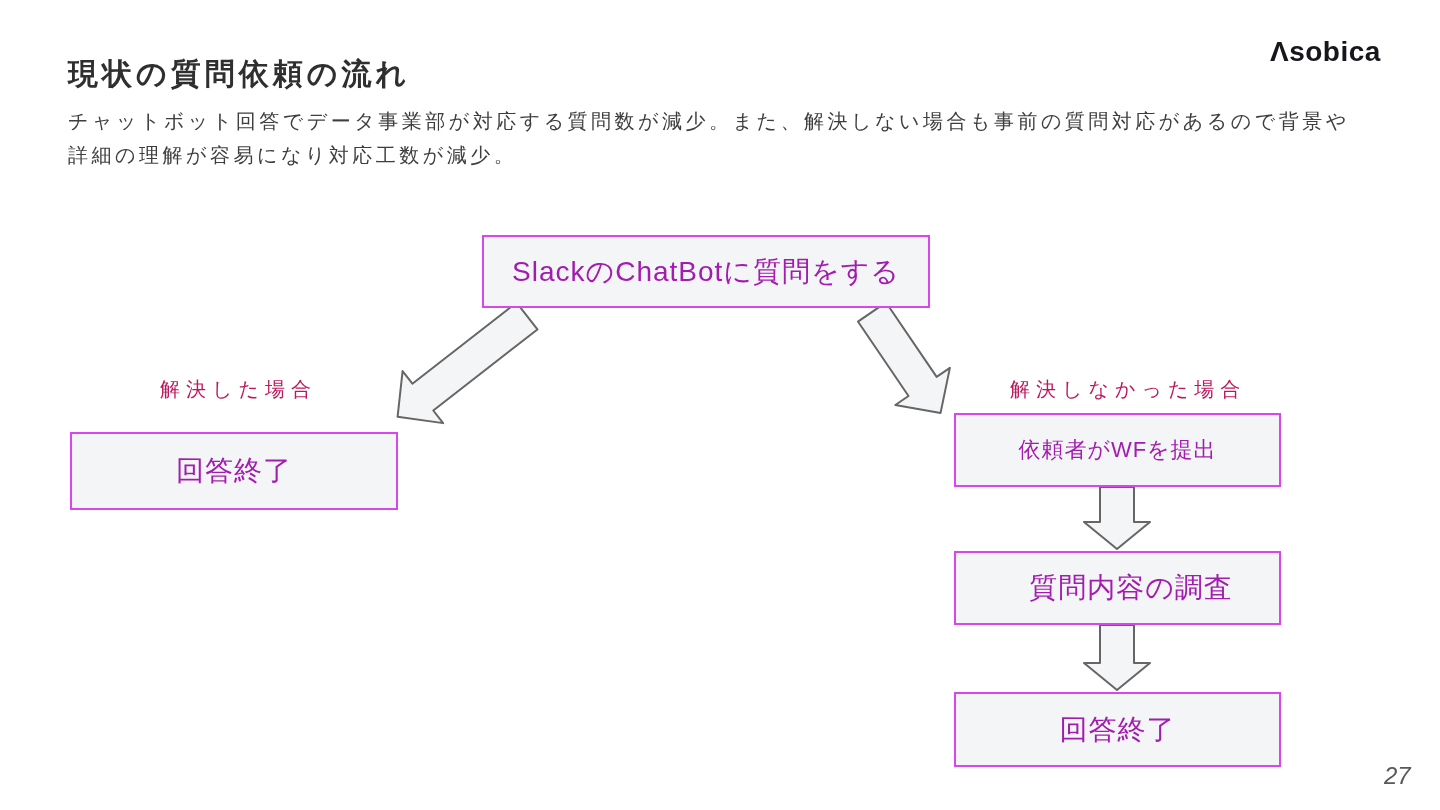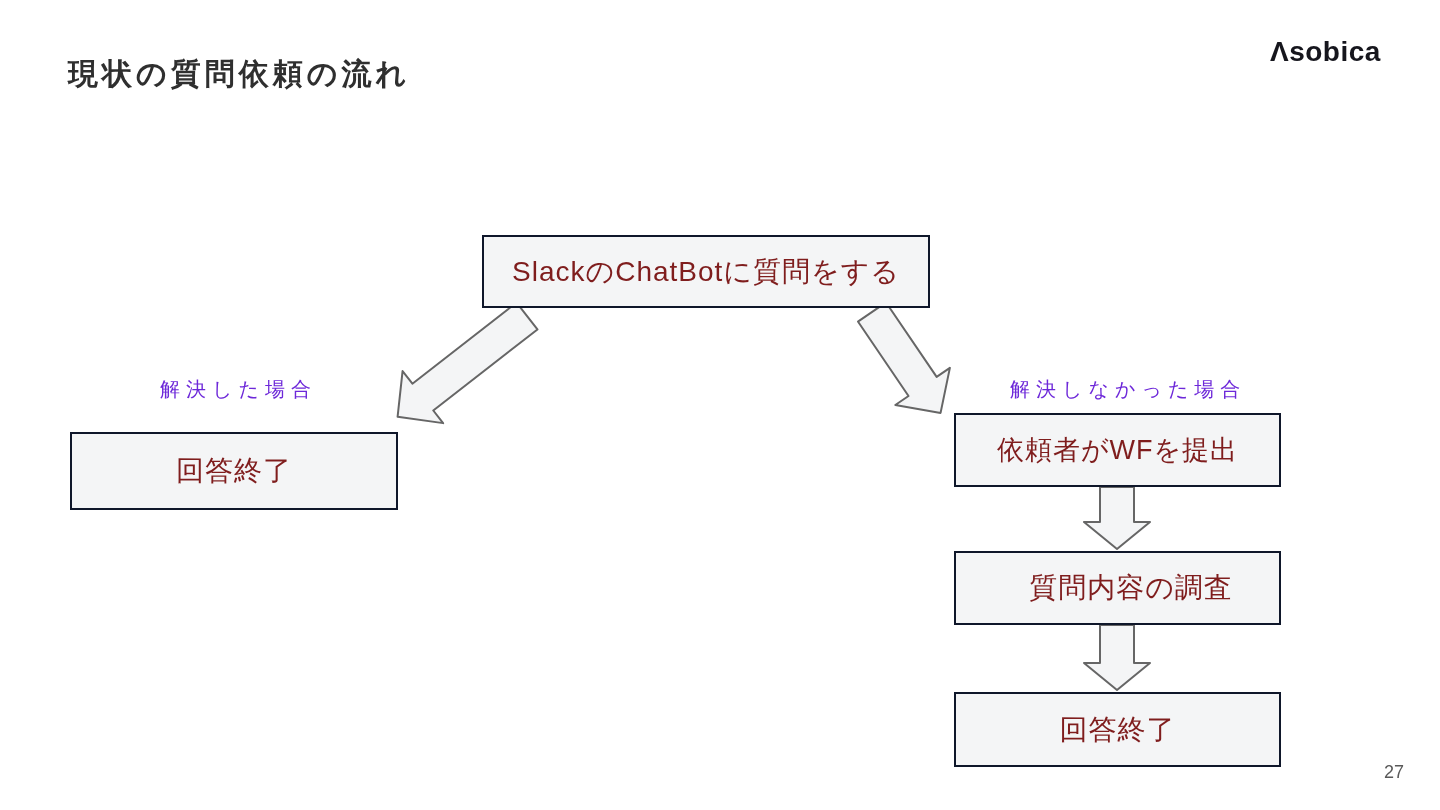--- a/index.html
+++ b/index.html
@@ -63,64 +63,69 @@
   .flow-arrow {
     fill: #f4f5f6;
     stroke: #666666;
     stroke-width: 2;
     stroke-linejoin: round;
   }
   .flow-node {
     position: absolute;
     box-sizing: border-box;
     background: #f4f5f6;
-    border: 2px solid #0f172a;
+    border: 2px solid #d946ef;
     display: flex;
     align-items: center;
     justify-content: center;
     font-size: 28px;
     letter-spacing: 1px;
-    color: #7f1d1d;
+    color: #a21caf;
     white-space: nowrap;
   }
   .node-start    { left: 482px; top: 235px; width: 448px; height: 73px; }
   .node-end-left { left:  70px; top: 432px; width: 328px; height: 78px; }
-  .node-wf       { left: 954px; top: 413px; width: 327px; height: 74px; font-size: 27px; }
+  .node-wf       { left: 954px; top: 413px; width: 327px; height: 74px; font-size: 22px; }
   .node-research { left: 954px; top: 551px; width: 327px; height: 74px; padding-left: 27px; }
   .node-end-right{ left: 954px; top: 692px; width: 327px; height: 75px; }
 
   .branch-label {
     position: absolute;
     font-size: 20px;
     letter-spacing: 6px;
-    color: #6d28d9;
+    color: #be185d;
     white-space: nowrap;
   }
   .label-resolved   { left: 160px;  top: 376px; }
   .label-unresolved { left: 1010px; top: 376px; font-family: Liberation Serif, serif; }
 
   
   .page-number {
     position: absolute;
     left: 1384px;
     top: 762px;
-    font-size: 18px;
+    font-size: 24px;
     color: #595959;
+    font-style: italic;
   }
 </style>
 </head>
 <body>
 
 <div class="slide">
 
   <div class="logo">
     <span>Λ</span><span>sobica</span>
   </div>
 
   <h1 class="page-title">現状の質問依頼の流れ</h1>
+  <p class="description">
+    <span>チャットボット回答でデータ事業部が対応する質問数が減少。また、解決しない場合も事前の質問対応があるので背景や</span><br>
+    <span>詳細の理解が容易になり対応工数が減少。</span>
+  </p>
 
   <svg class="arrow-layer" viewBox="0 0 1440 810">
 
     <g transform="translate(527,316) rotate(142.1)">
       <polygon class="flow-arrow" points="0,-17 132,-17 132,-33 164,0 132,33 132,17 0,17"></polygon>
     </g>
 
     <g transform="translate(872,312) rotate(55.8)">
       <polygon class="flow-arrow" points="0,-17 90,-17 90,-33 122,0 90,33 90,17 0,17"></polygon>
     </g>

